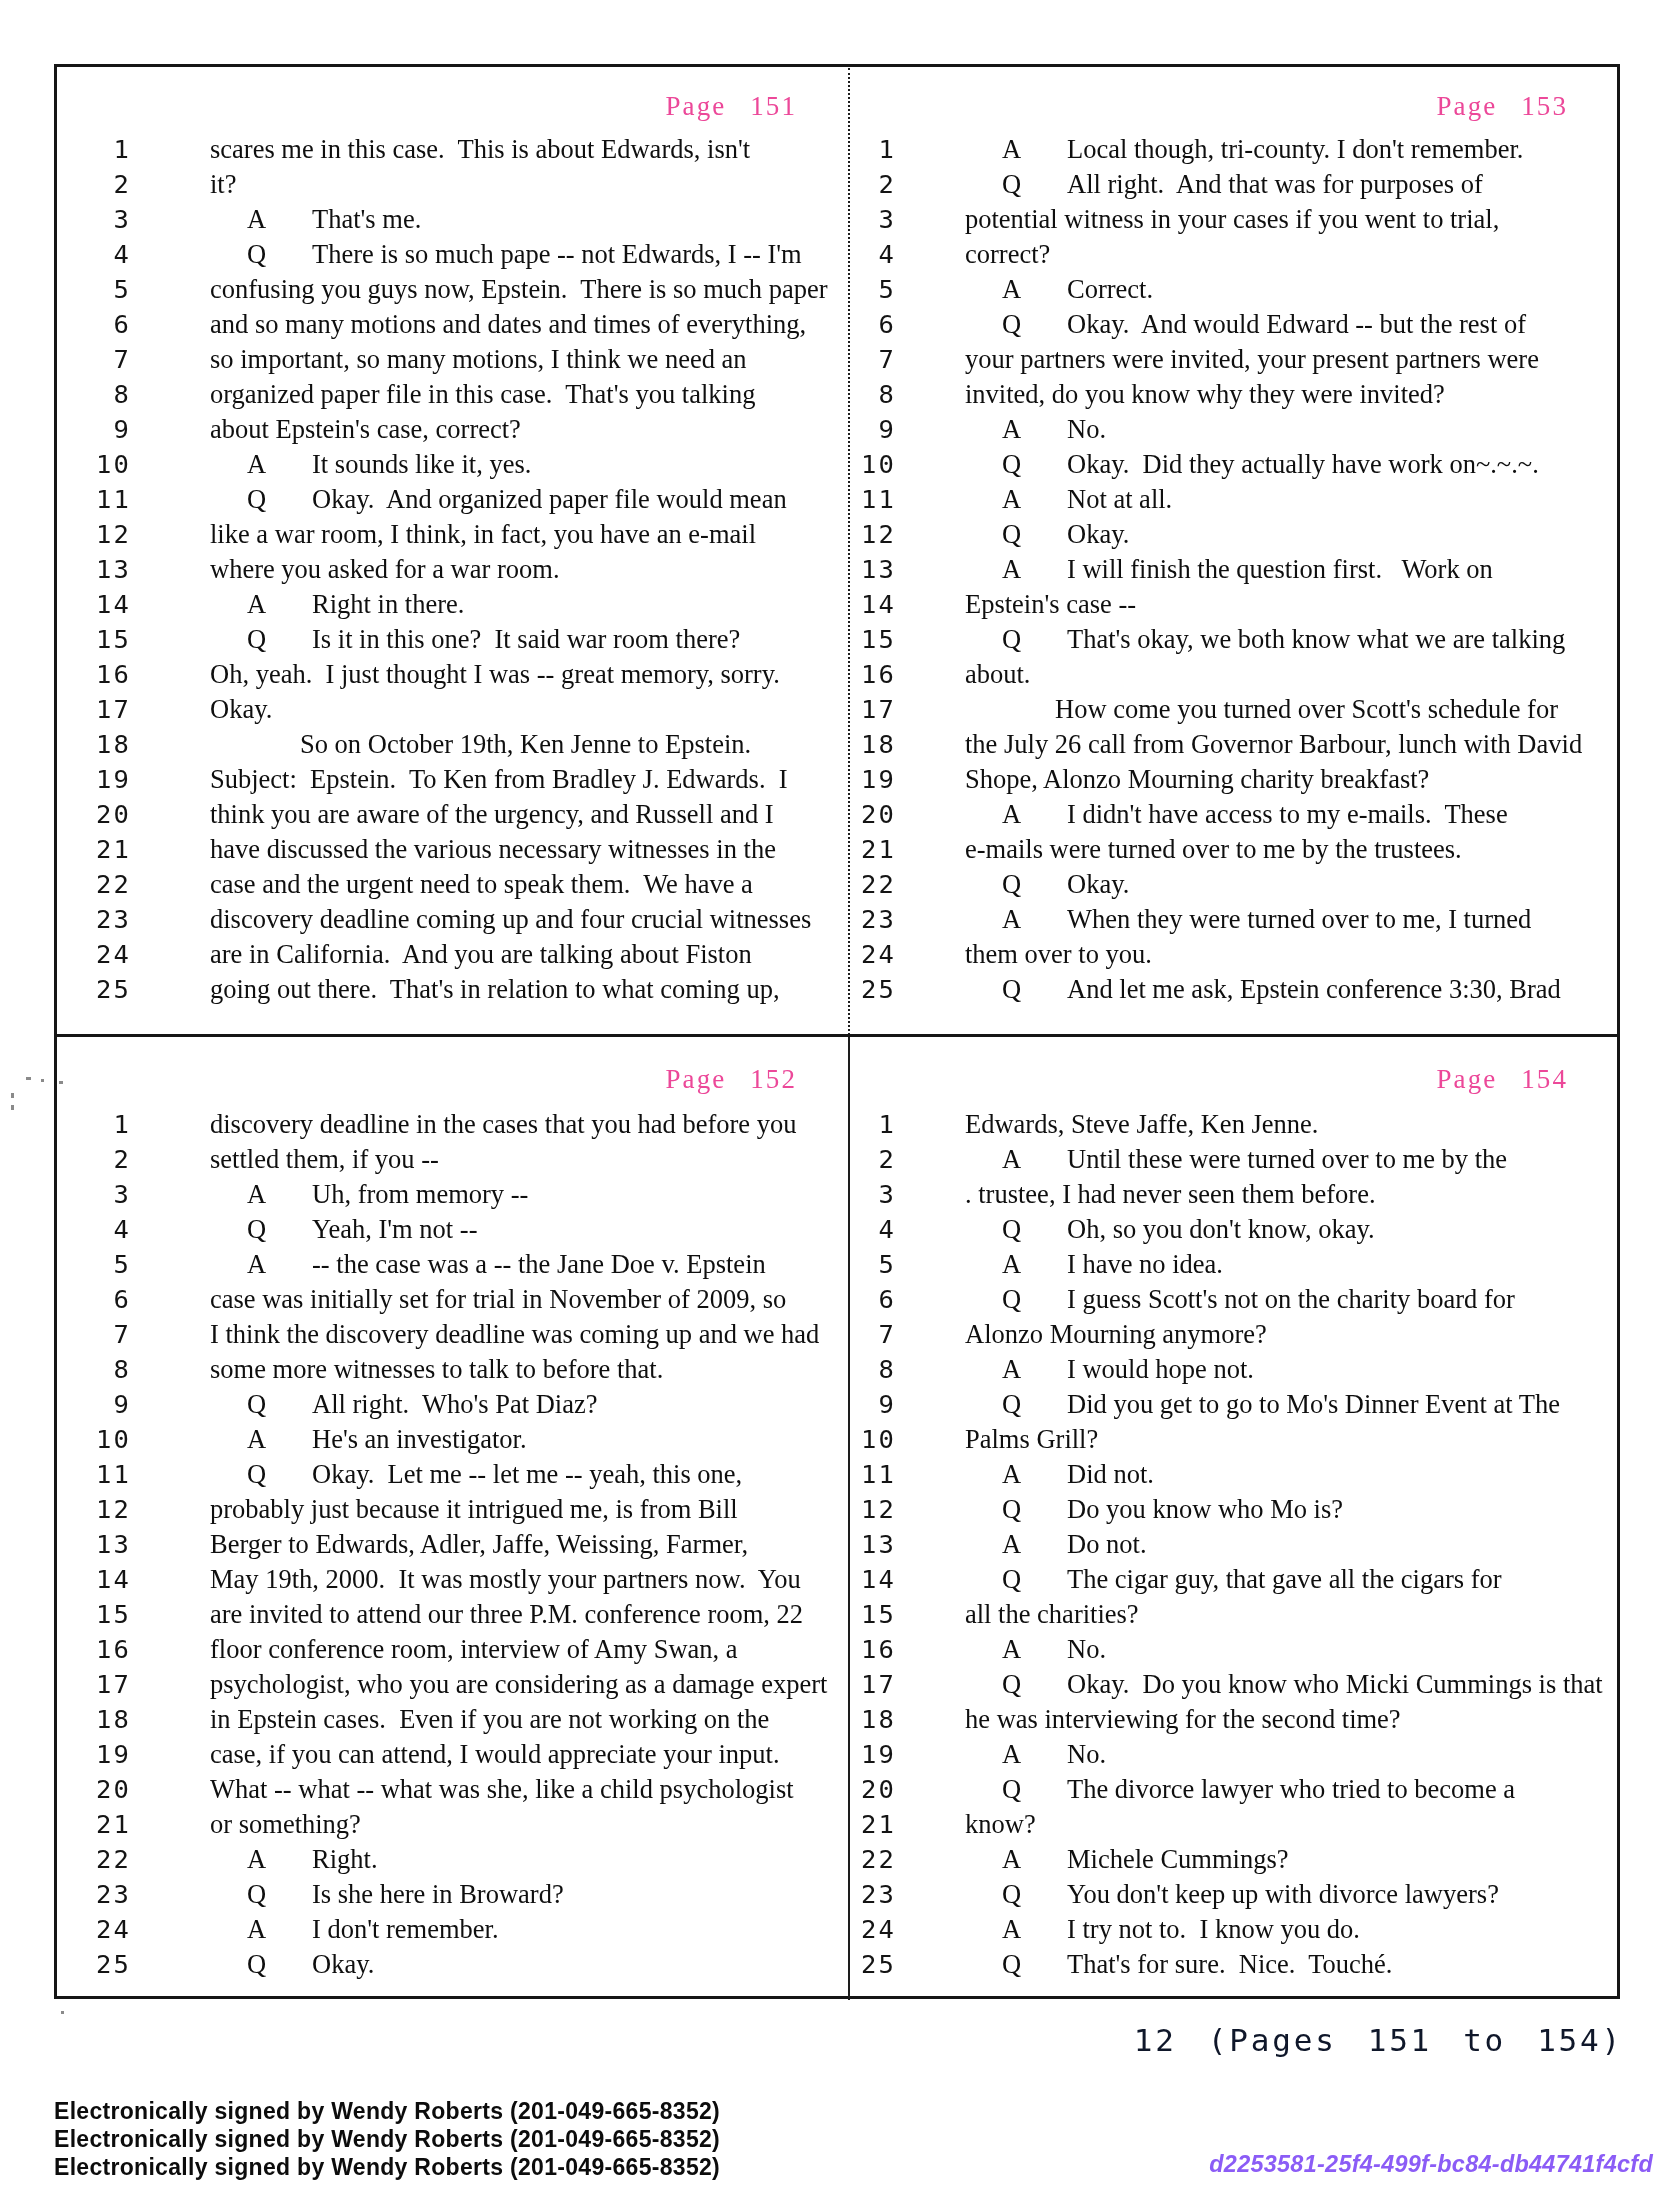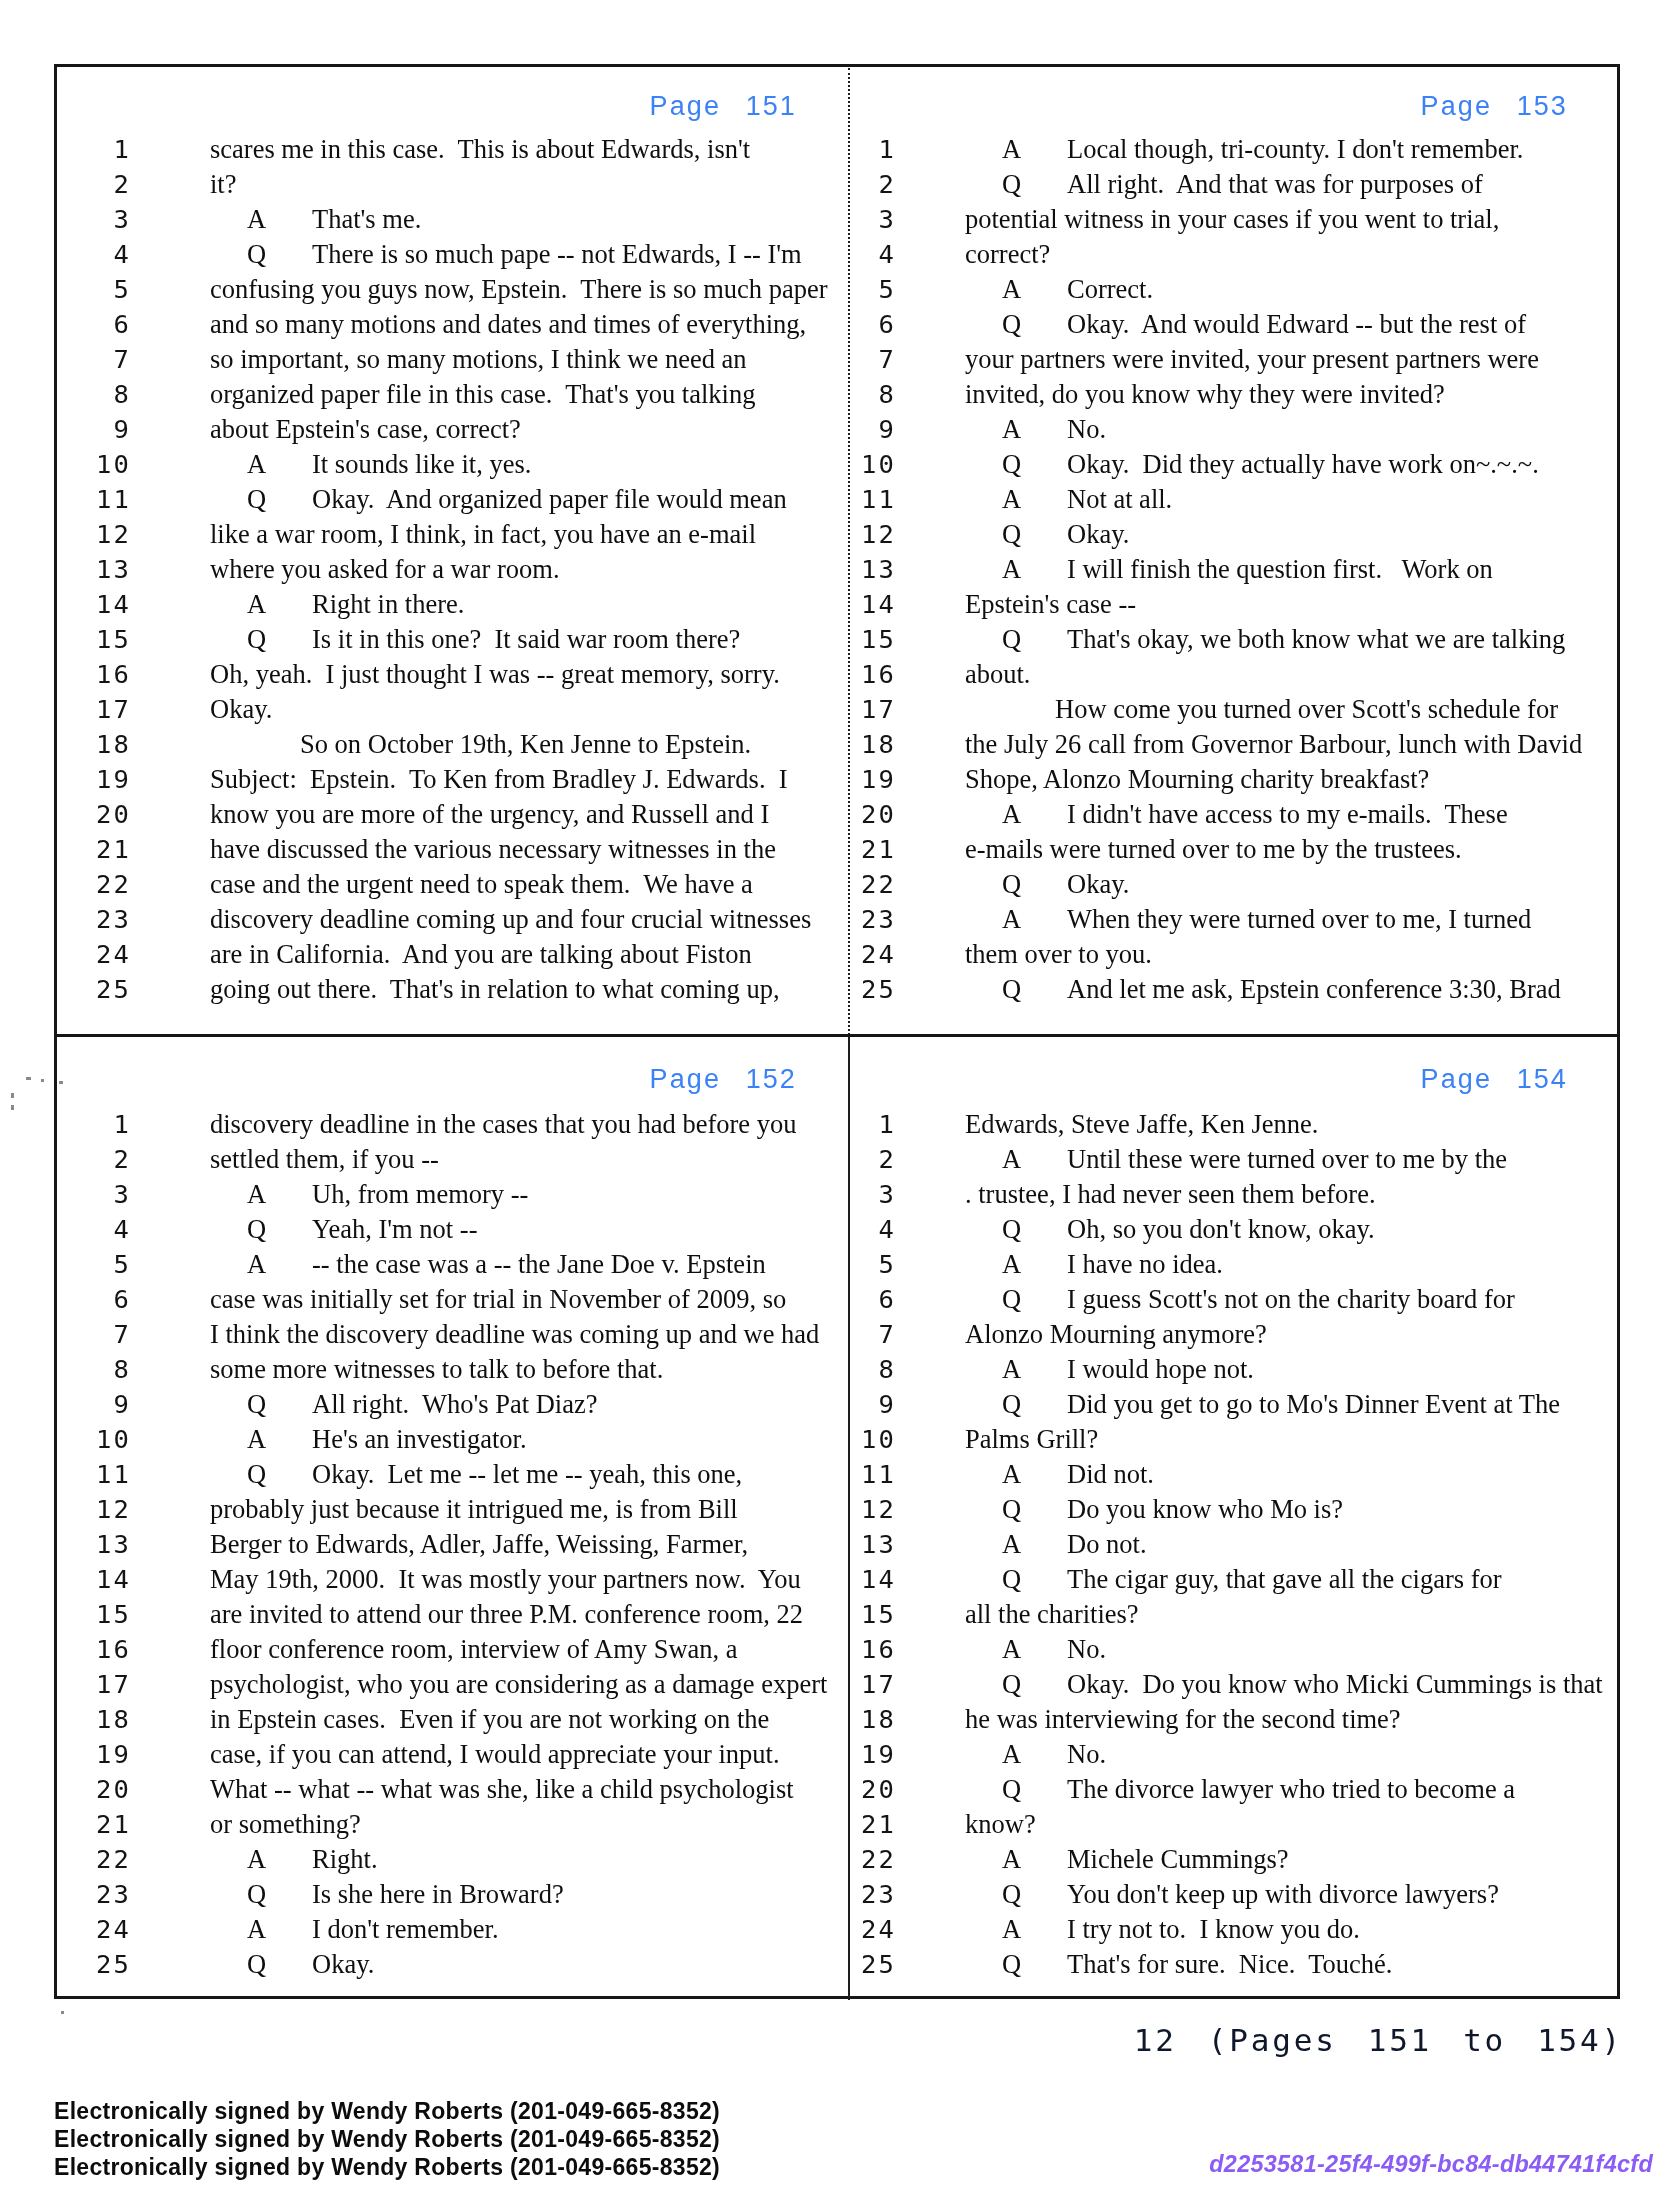--- a/index.html
+++ b/index.html
@@ -25,22 +25,22 @@
     position:absolute;left:57px;top:1034px;width:1562px;height:2.8px;background:#151515;
   }
   
   .quad{position:absolute;box-sizing:border-box;}
   .q-tl{left:58px;top:68px;width:789px;height:965px;}
   .q-tr{left:852px;top:68px;width:766px;height:678px;}
   .q-bl{left:58px;top:1038px;width:789px;height:961px;}
   .q-br{left:852px;top:1038px;width:766px;height:961px;}
   .page-head{
     position:absolute;right:50px;
-    font-family:Liberation Sans, sans-serif;font-size:27px;letter-spacing:2.1px;word-spacing:15px;
-    color:#3b82f6;white-space:pre;text-align:right;
+    font-family:Liberation Serif, serif;font-size:27px;letter-spacing:2.1px;word-spacing:15px;
+    color:#ec4899;white-space:pre;text-align:right;
   }
   .q-tl .page-head,.q-tr .page-head{top:23.4px;}
   .q-bl .page-head,.q-br .page-head{top:26px;}
   .lines{position:absolute;left:0;right:0;}
   .q-tl .lines,.q-tr .lines{top:65px;}
   .q-bl .lines,.q-br .lines{top:70px;}
   .tline{height:35px;display:flex;align-items:baseline;}
   .ln{
     flex:0 0 auto;text-align:right;
     font-family:"DejaVu Sans Mono",monospace;font-size:25.5px;letter-spacing:2.1px;color:#141414;
@@ -163,21 +163,21 @@
       <div class="tline">
         <span class="ln">18</span>
         <span class="lc ind2">So on October 19th, Ken Jenne to Epstein.</span>
       </div>
       <div class="tline">
         <span class="ln">19</span>
         <span class="lc ind0">Subject:  Epstein.  To Ken from Bradley J. Edwards.  I</span>
       </div>
       <div class="tline">
         <span class="ln">20</span>
-        <span class="lc ind0">know you are more of the urgency, and Russell and I</span>
+        <span class="lc ind0">think you are aware of the urgency, and Russell and I</span>
       </div>
       <div class="tline">
         <span class="ln">21</span>
         <span class="lc ind0">have discussed the various necessary witnesses in the</span>
       </div>
       <div class="tline">
         <span class="ln">22</span>
         <span class="lc ind0">case and the urgent need to speak them.  We have a</span>
       </div>
       <div class="tline">

